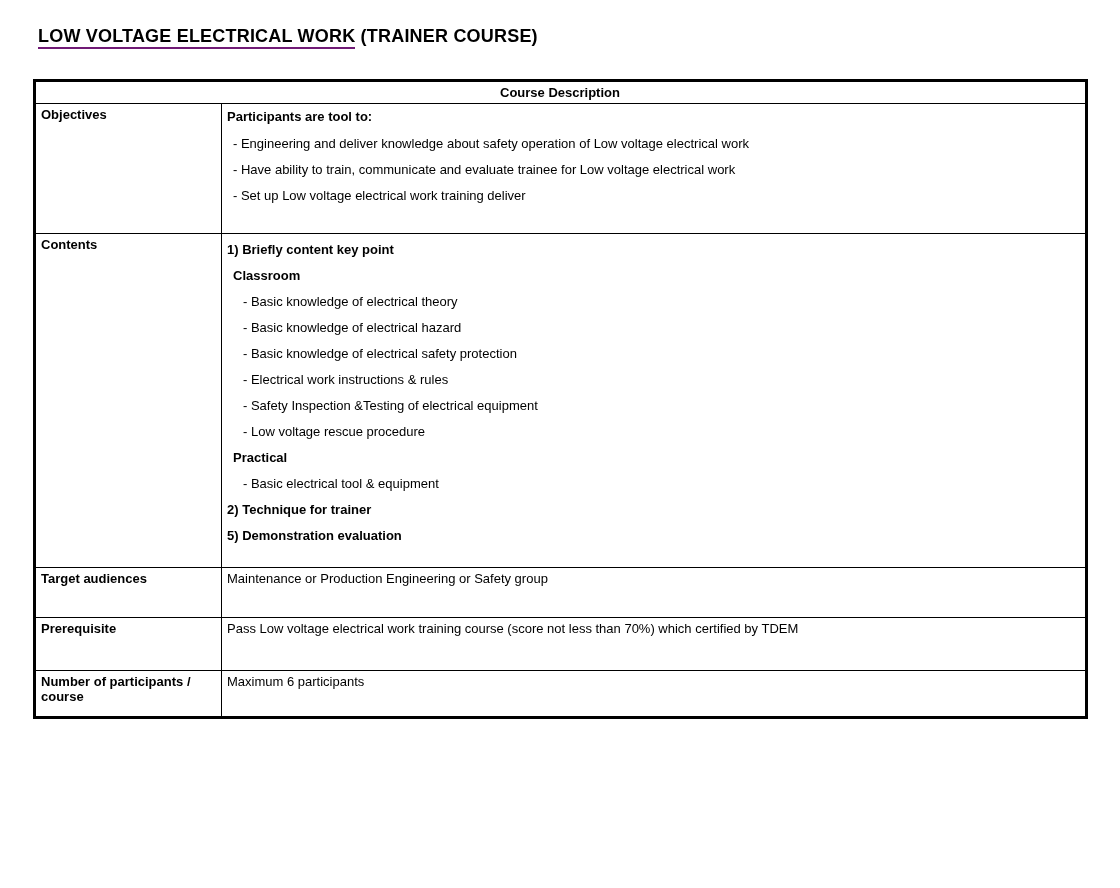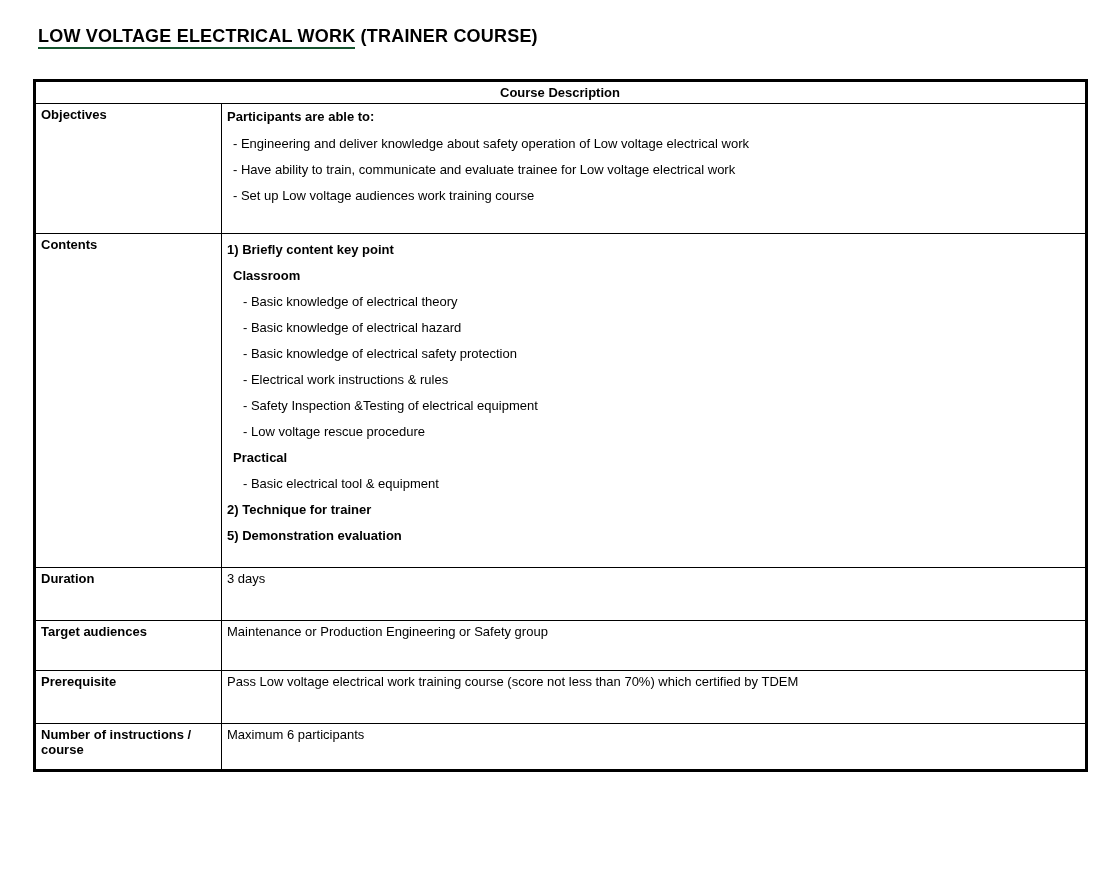--- a/index.html
+++ b/index.html
@@ -9,21 +9,21 @@
     font-family: "Liberation Sans", sans-serif;
     color: #000000;
   }
   .page { position: relative; width: 1120px; height: 888px; background: #fff; }
 
   .doc-title {
     position: absolute; left: 38px; top: 26px;
     font-size: 18px; font-weight: bold; letter-spacing: 0.2px;
     white-space: nowrap;
   }
-  .doc-title .u { text-decoration: none; border-bottom: 2px solid #14532d; padding-bottom: 1px; }
+  .doc-title .u { text-decoration: none; border-bottom: 2px solid #701a75; padding-bottom: 1px; }
 
   table.course {
     position: absolute; left: 33px; top: 79px;
     width: 1055px;
     border-collapse: collapse;
     table-layout: fixed;
     border: 3px solid #000;
   }
   table.course col.c1 { width: 187px; }
   table.course th, table.course td {
@@ -85,24 +85,24 @@
       </colgroup>
 
     <tbody>
         <tr>
       <th class="table-header" colspan="2">Course Description</th>
     </tr>
 
     <tr class="r-objectives">
       <td class="lbl">Objectives</td>
       <td>
-        <div class="ln b firstln">Participants are able to:</div>
+        <div class="ln b firstln">Participants are tool to:</div>
         <div class="ln ind1">- Engineering and deliver knowledge about safety operation of Low voltage electrical work</div>
         <div class="ln ind1">- Have ability to train, communicate and evaluate trainee for Low voltage electrical work</div>
-        <div class="ln ind1">- Set up Low voltage audiences work training course</div>
+        <div class="ln ind1">- Set up Low voltage electrical work training deliver</div>
       </td>
     </tr>
 
     <tr class="r-contents">
       <td class="lbl">Contents</td>
       <td>
         <div class="ln b">1) Briefly content key point</div>
         <div class="ln b ind1">Classroom</div>
         <div class="ln ind2">- Basic knowledge of electrical theory</div>
         <div class="ln ind2">- Basic knowledge of electrical hazard</div>
@@ -110,36 +110,32 @@
         <div class="ln ind2">- Electrical work instructions &amp; rules</div>
         <div class="ln ind2">- Safety Inspection &amp;Testing of electrical equipment</div>
         <div class="ln ind2">- Low voltage rescue procedure</div>
         <div class="ln b ind1">Practical</div>
         <div class="ln ind2">- Basic electrical tool &amp; equipment</div>
         <div class="ln b">2) Technique for trainer</div>
         <div class="ln b">5) Demonstration evaluation</div>
       </td>
     </tr>
 
-    <tr class="r-duration">
-      <td class="lbl">Duration</td>
-      <td>3 days</td>
-    </tr>
 
     <tr class="r-target">
       <td class="lbl">Target audiences</td>
       <td>Maintenance or Production Engineering or Safety group</td>
     </tr>
 
     <tr class="r-prereq">
       <td class="lbl">Prerequisite</td>
       <td>Pass Low voltage electrical work training course (score not less than 70%) which certified by TDEM</td>
     </tr>
 
     <tr class="r-number">
-      <td class="lbl mid">Number of instructions / course</td>
+      <td class="lbl mid">Number of participants / course</td>
       <td class="mid">Maximum 6 participants</td>
     </tr>
 
   </tbody>
     </table>
 
 </div>
 
 </body></html>

